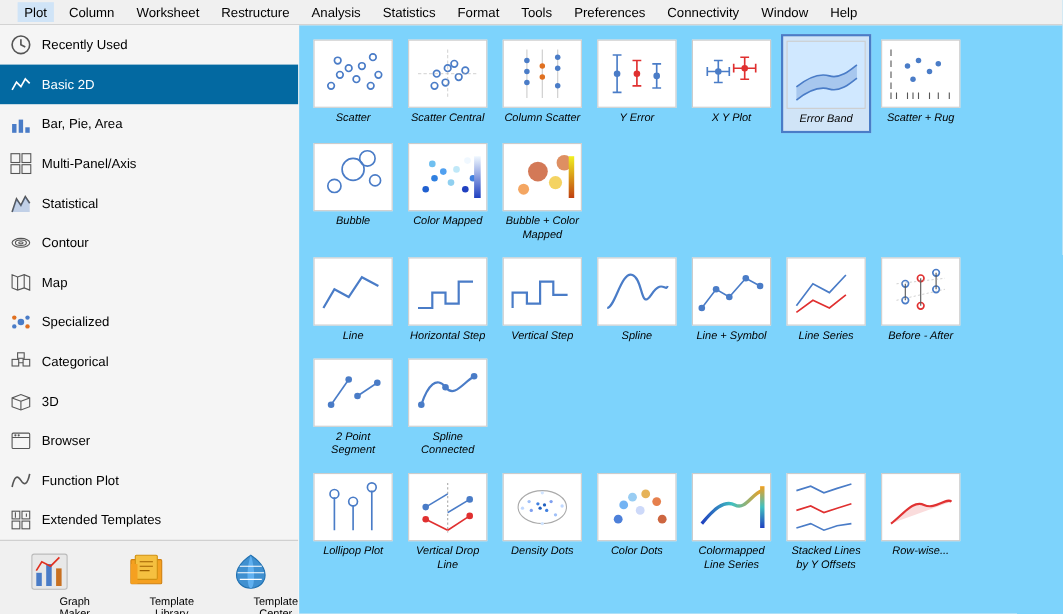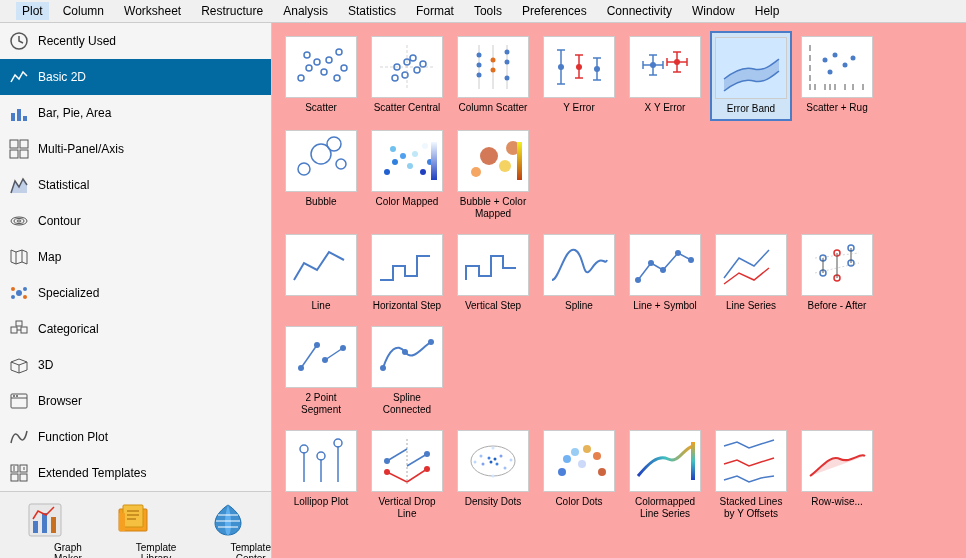--- a/index.html
+++ b/index.html
@@ -90,21 +90,22 @@
     .footer-label {
       font-size: 10px;
       text-align: center;
       margin-left: 46px;
     }
 
     .plot-area {
       flex: 1;
       overflow-y: auto;
       padding: 8px;
-      background: #fca5a5;
+      background: #7dd3fc;
+      font-style: italic;
     }
 
     .plot-grid {
       display: flex;
       flex-wrap: wrap;
       gap: 4px;
     }
 
     .plot-item {
       width: 82px;
@@ -442,21 +443,21 @@
             <circle cx="20" cy="25" r="3" fill="#4a7cc7"></circle>
             <line x1="44" y1="12" x2="44" y2="32" stroke="#e03030" stroke-width="1.5"></line>
             <line x1="40" y1="12" x2="48" y2="12" stroke="#e03030" stroke-width="1.5"></line>
             <line x1="40" y1="32" x2="48" y2="32" stroke="#e03030" stroke-width="1.5"></line>
             <line x1="34" y1="22" x2="54" y2="22" stroke="#e03030" stroke-width="1.5"></line>
             <line x1="34" y1="18" x2="34" y2="26" stroke="#e03030" stroke-width="1.5"></line>
             <line x1="54" y1="18" x2="54" y2="26" stroke="#e03030" stroke-width="1.5"></line>
             <circle cx="44" cy="22" r="3" fill="#e03030"></circle>
           </svg>
         </div>
-        <span class="plot-label">X Y Error</span>
+        <span class="plot-label">X Y Plot</span>
       </div>
 
       <div class="plot-item selected">
         <div class="plot-icon-box" style="background:#d0e8ff;">
           <svg class="plot-svg" viewBox="0 0 64 54">
             <path d="M5,38 C15,30 25,25 35,28 C45,31 55,22 60,18 L60,30 C55,34 45,43 35,40 C25,37 15,42 5,50 Z" fill="rgba(74,124,199,0.3)"></path>
             <path d="M5,38 C15,30 25,25 35,28 C45,31 55,22 60,18" fill="none" stroke="#4a7cc7" stroke-width="1.5"></path>
             <path d="M5,50 C15,42 25,37 35,40 C45,43 55,34 60,30" fill="none" stroke="#4a7cc7" stroke-width="1.5"></path>
           </svg>
         </div>

